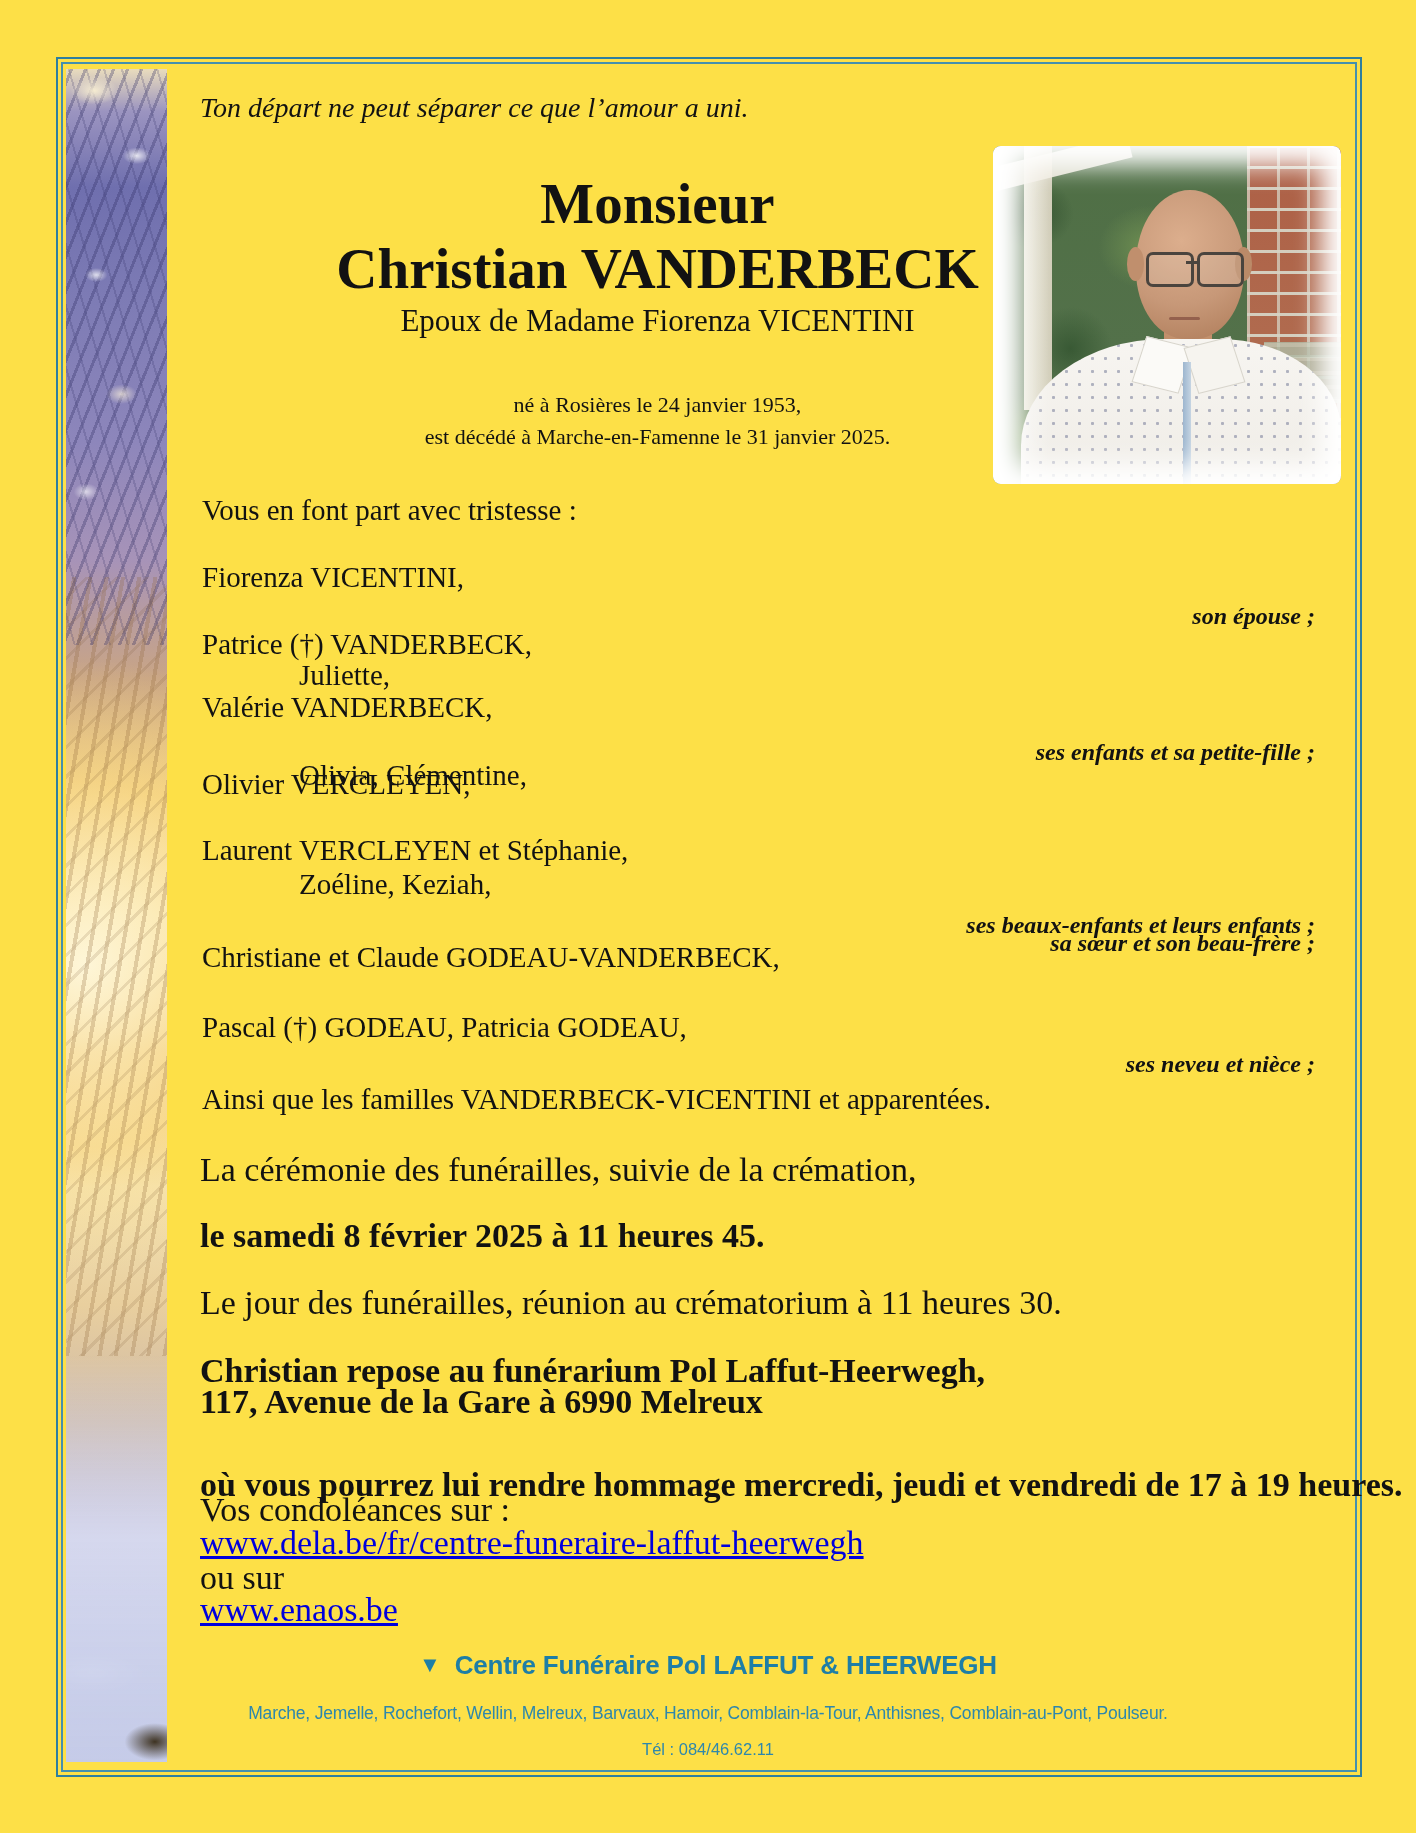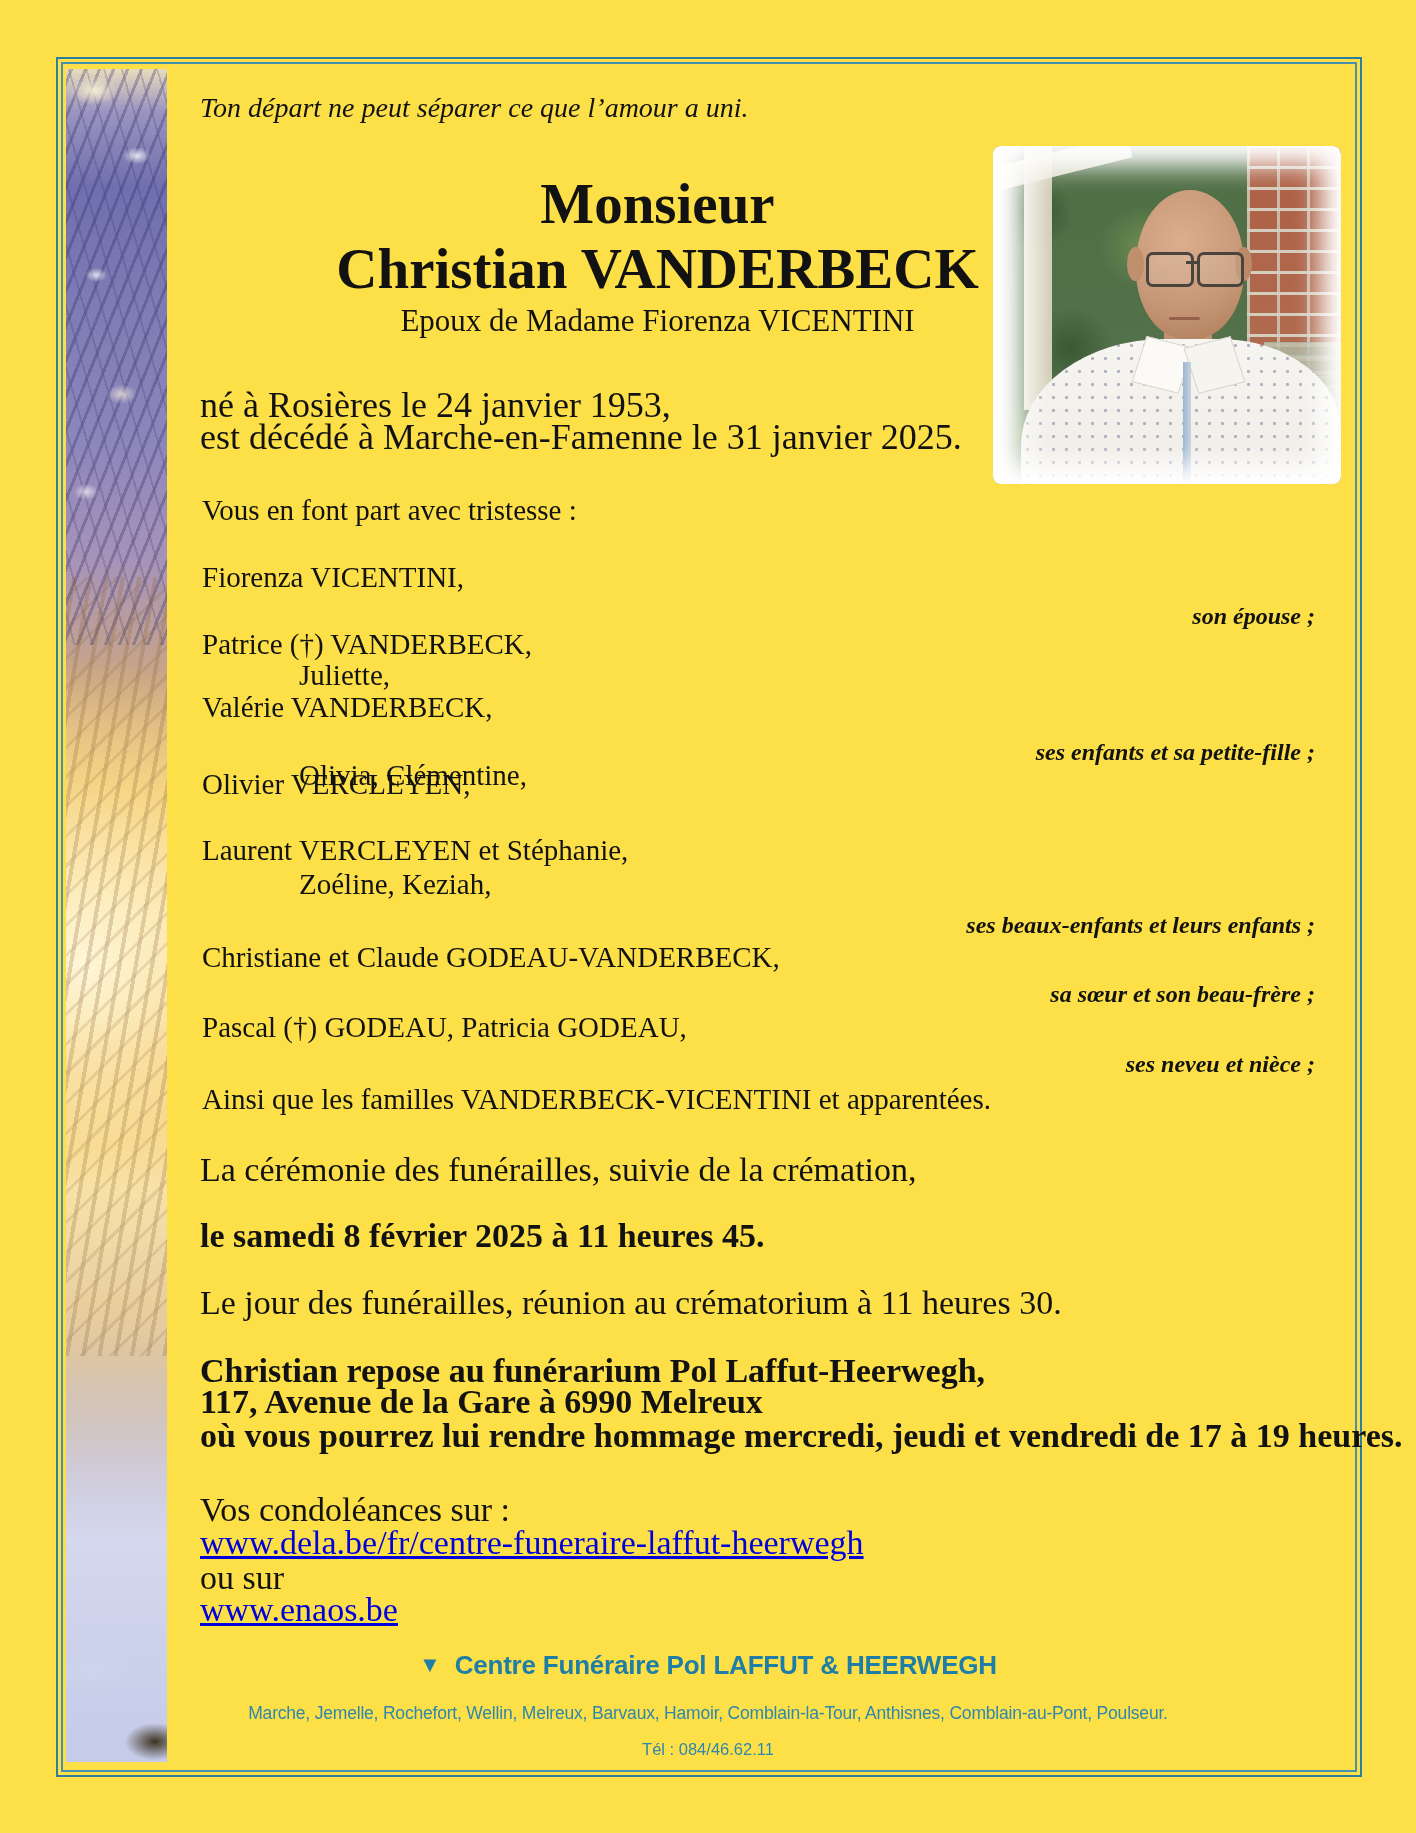--- a/index.html
+++ b/index.html
@@ -70,21 +70,21 @@
   .ph-collar-l{position:absolute;left:42%;top:58%;width:13%;height:13%;background:#fbfaf7;transform:skew(-18deg,14deg);border:1px solid #d8d5cc;}
   .ph-collar-r{position:absolute;left:57%;top:58%;width:13%;height:13%;background:#f6f4ef;transform:skew(18deg,-14deg);border:1px solid #d8d5cc;}
   .ph-fade{position:absolute;inset:0;box-shadow:inset 0 0 26px 20px #ffffff;border-radius:8px;}
   .ph-fade-left{position:absolute;left:0;top:0;width:16%;height:100%;background:linear-gradient(90deg,#fff,rgba(255,255,255,0));}
   
   .t{position:absolute;white-space:nowrap;}
   .quote{left:200px;top:92px;font-size:28px;font-style:italic;}
   .header-block{position:absolute;left:200px;top:171px;width:915px;text-align:center;}
   .title1,.title2{font-size:57px;font-weight:bold;line-height:65px;}
   .subtitle{font-size:31px;line-height:40px;margin-top:0px;}
-  .birth-block{position:absolute;left:200px;top:389px;width:915px;font-size:36px;line-height:32px;}
+  .birth-block{position:absolute;left:200px;top:389px;width:915px;text-align:center;font-size:22px;line-height:32px;}
   .col{position:absolute;left:200px;width:1160px;}
   .line{position:absolute;left:2px;font-size:29px;line-height:33px;white-space:nowrap;}
   .line.indent{left:99px;}
   .rlabel{position:absolute;right:45px;font-size:24px;font-weight:bold;font-style:italic;line-height:33px;white-space:nowrap;}
   .cline{position:absolute;left:0;width:100%;text-align:left;font-size:34px;line-height:33px;white-space:nowrap;}
   .cline.b{font-weight:bold;}
   .link{color:#0000dd;text-decoration:underline;cursor:pointer;}
   .fh-name{position:absolute;left:0;width:100%;text-align:center;top:1650px;
     font-family:"Liberation Sans", sans-serif;font-size:26px;font-weight:bold;color:#1e7ea6;letter-spacing:-0.2px;}
   .fh-name .tri{font-size:22px;vertical-align:2px;margin-right:14px;}
@@ -151,33 +151,33 @@
     <div class="line" style="top:628px;">Patrice (†) VANDERBECK,</div>
     <div class="line indent" style="top:659px;">Juliette,</div>
     <div class="line" style="top:691px;">Valérie VANDERBECK,</div>
     <div class="rlabel" style="top:736px;">ses enfants et sa petite-fille ;</div>
     <div class="line" style="top:768px;">Olivier VERCLEYEN,</div>
     <div class="line indent" style="top:759px;">Olivia, Clémentine,</div>
     <div class="line" style="top:834px;">Laurent VERCLEYEN et Stéphanie,</div>
     <div class="line indent" style="top:868px;">Zoéline, Keziah,</div>
     <div class="rlabel" style="top:909px;">ses beaux-enfants et leurs enfants ;</div>
     <div class="line" style="top:941px;">Christiane et Claude GODEAU-VANDERBECK,</div>
-    <div class="rlabel" style="top:978px;font-family:Liberation Serif, serif;">sa sœur et son beau-frère ;</div>
+    <div class="rlabel" style="top:927px;font-family:Liberation Serif, serif;">sa sœur et son beau-frère ;</div>
     <div class="line" style="top:1011px;">Pascal (†) GODEAU, Patricia GODEAU,</div>
     <div class="rlabel" style="top:1048px;">ses neveu et nièce ;</div>
     <div class="line" style="top:1083px;">Ainsi que les familles VANDERBECK-VICENTINI et apparentées.</div>
 
     <div class="cline" style="top:1153px;">La cérémonie des funérailles, suivie de la crémation,</div>
     <div class="cline b" style="top:1219px;">le samedi 8 février 2025 à 11 heures 45.</div>
 
     <div class="cline" style="top:1286px;">Le jour des funérailles, réunion au crématorium à 11 heures 30.</div>
 
     <div class="cline b" style="top:1354px;">Christian repose au funérarium Pol Laffut-Heerwegh,</div>
     <div class="cline b" style="top:1385px;">117, Avenue de la Gare à 6990 Melreux</div>
-    <div class="cline b" style="top:1419px;">où vous pourrez lui rendre hommage mercredi, jeudi et vendredi de 17 à 19 heures.</div>
+    <div class="cline b" style="top:1468px;">où vous pourrez lui rendre hommage mercredi, jeudi et vendredi de 17 à 19 heures.</div>
 
     <div class="cline" style="top:1493px;">Vos condoléances sur :</div>
     <div class="cline" style="top:1526px;"><span class="link">www.dela.be/fr/centre-funeraire-laffut-heerwegh</span></div>
     <div class="cline" style="top:1561px;">ou sur</div>
     <div class="cline" style="top:1593px;"><span class="link">www.enaos.be</span></div>
   </div>
 
   <div class="fh-name">
     <span class="tri">▼</span><span>Centre Funéraire Pol LAFFUT &amp; HEERWEGH</span>
   </div>

